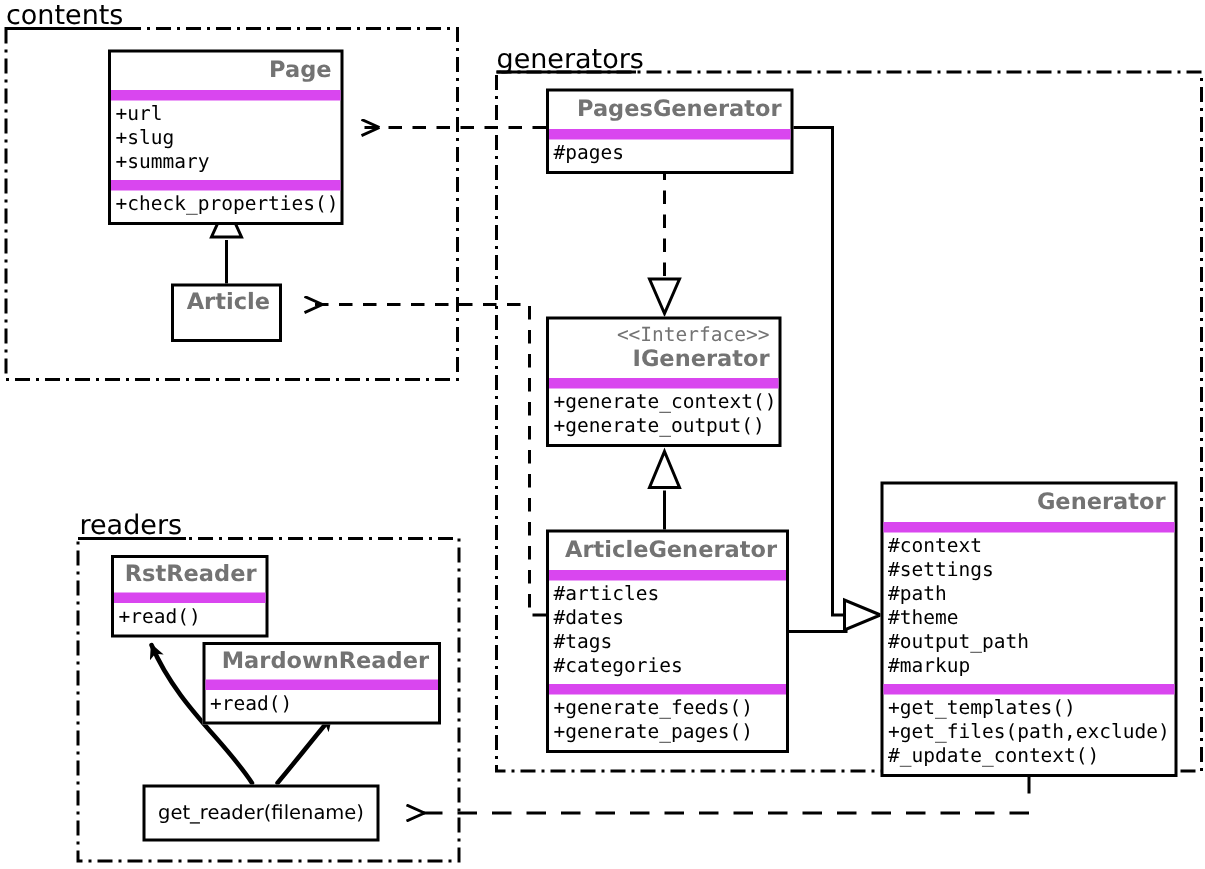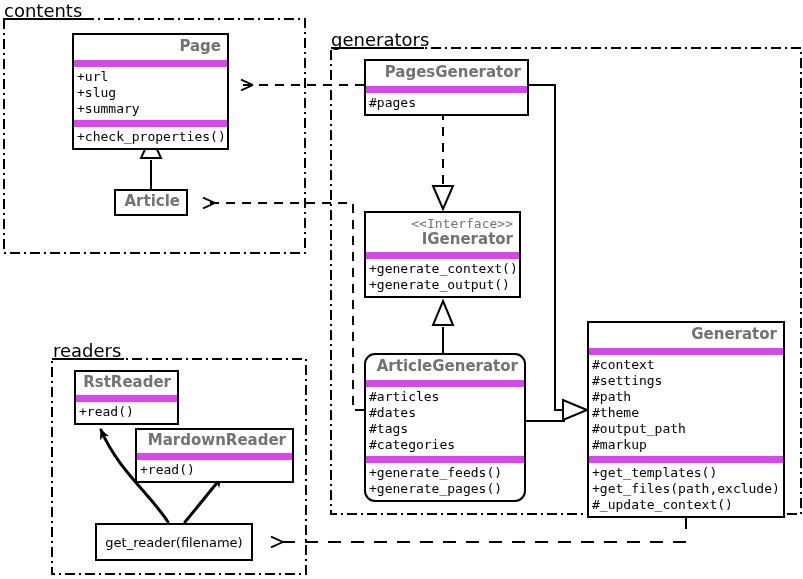--- a/index.html
+++ b/index.html
@@ -192,42 +192,42 @@
       <div class="uml-member">+url</div>
       <div class="uml-member">+slug</div>
       <div class="uml-member">+summary</div>
     </div>
     <div class="uml-compartment">
       <div class="uml-member">+check_properties()</div>
     </div>
   </div>
 
   <div class="uml-class" style="left:114px; top:189px; width:74px;">
-    <div class="uml-name" style="padding:3px 6px 4px 6px;">Article</div>
+    <div class="uml-name" style="padding:3px 6px 16px 6px;">Article</div>
   </div>
 
   <div class="uml-class" style="left:364px; top:59px; width:165px;">
     <div class="uml-name">PagesGenerator</div>
     <div class="uml-compartment">
       <div class="uml-member">#pages</div>
     </div>
   </div>
 
   <div class="uml-class" style="left:364px; top:211px; width:157px;">
     <div class="uml-name">
       <span class="uml-stereotype">&lt;&lt;Interface&gt;&gt;</span>
       <span>IGenerator</span>
     </div>
     <div class="uml-compartment">
       <div class="uml-member">+generate_context()</div>
       <div class="uml-member">+generate_output()</div>
     </div>
   </div>
 
-  <div class="uml-class" style="left:364px; top:353px; width:162px;border-radius:11px;">
+  <div class="uml-class" style="left:364px; top:353px; width:162px;">
     <div class="uml-name">ArticleGenerator</div>
     <div class="uml-compartment">
       <div class="uml-member">#articles</div>
       <div class="uml-member">#dates</div>
       <div class="uml-member">#tags</div>
       <div class="uml-member">#categories</div>
     </div>
     <div class="uml-compartment">
       <div class="uml-member">+generate_feeds()</div>
       <div class="uml-member">+generate_pages()</div>

